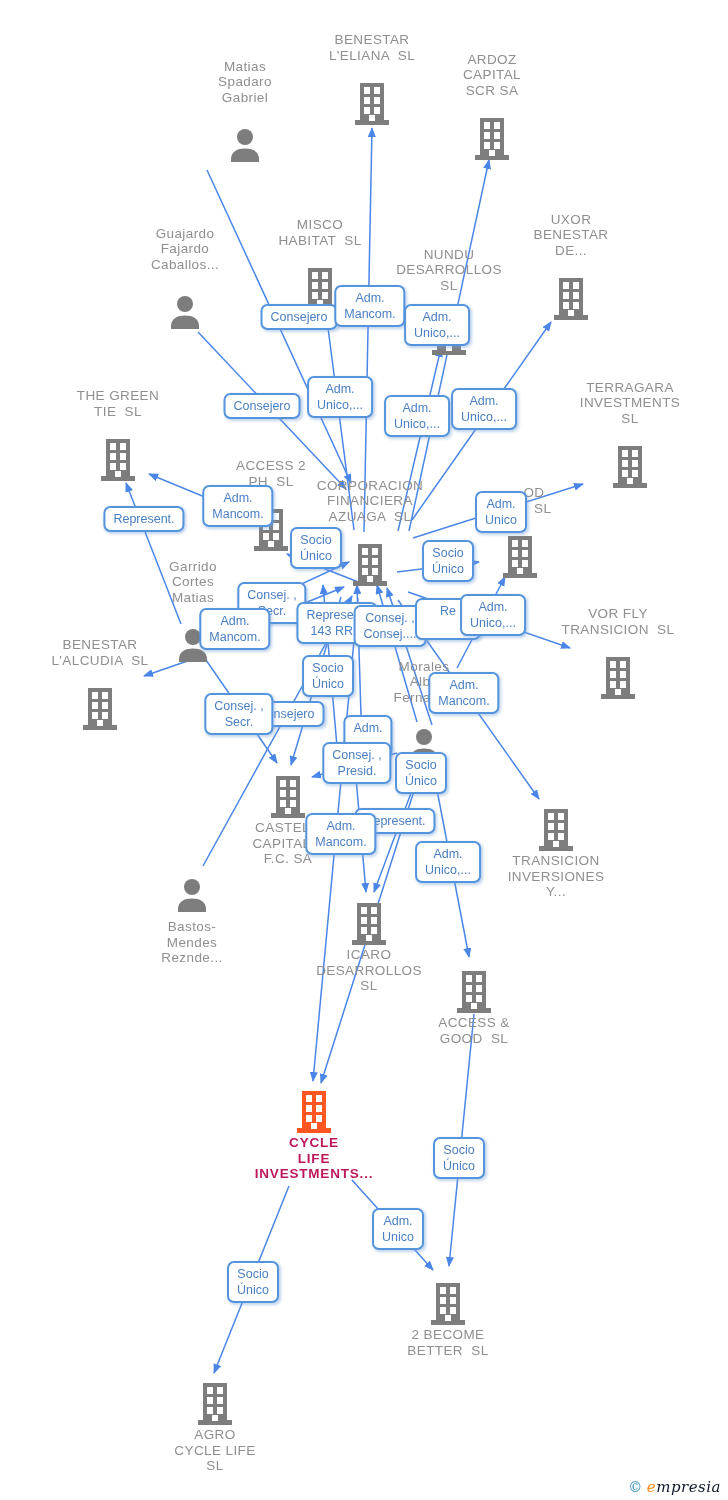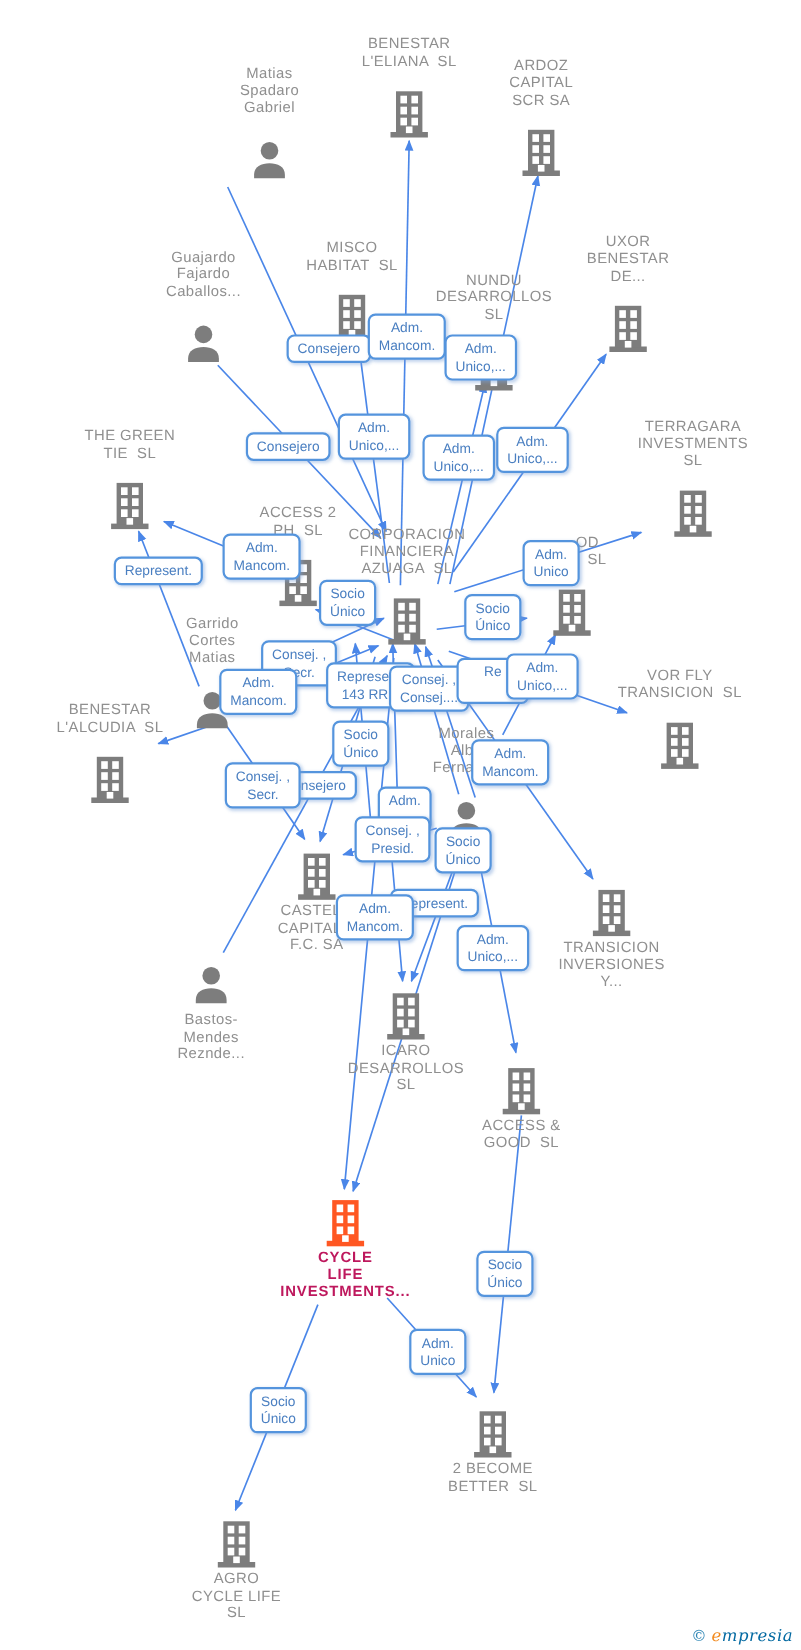--- a/index.html
+++ b/index.html
@@ -535,14 +535,14 @@
       <div class="badge" style="left: 421px; top: 773px;"><div class="badge-line">Socio</div><div class="badge-line">Único</div></div>
       <div class="badge" style="left: 395px; top: 821px;"><div class="badge-line">Represent.</div></div>
       <div class="badge" style="left: 341px; top: 834px;"><div class="badge-line">Adm.</div><div class="badge-line">Mancom.</div></div>
       <div class="badge" style="left: 448px; top: 862px;"><div class="badge-line">Adm.</div><div class="badge-line">Unico,...</div></div>
       <div class="badge" style="left: 286px; top: 714px;"><div class="badge-line">Consejero</div></div>
       <div class="badge" style="left: 239px; top: 714px;"><div class="badge-line">Consej. ,</div><div class="badge-line">Secr.</div></div>
       <div class="badge" style="left: 459px; top: 1158px;"><div class="badge-line">Socio</div><div class="badge-line">Único</div></div>
       <div class="badge" style="left: 398px; top: 1229px;"><div class="badge-line">Adm.</div><div class="badge-line">Unico</div></div>
       <div class="badge" style="left: 253px; top: 1282px;"><div class="badge-line">Socio</div><div class="badge-line">Único</div></div>
     </div>
-  <div id="watermark"><span class="wm-c" style="color: rgb(46, 134, 181);">©</span><span style="color: rgb(242, 138, 30);">e</span><span style="color: #0369a1;">mpresia</span></div>
+  <div id="watermark"><span class="wm-c" style="color: rgb(46, 134, 181);">©</span><span style="color: rgb(242, 138, 30);">e</span><span style="color: #0f172a;">mpresia</span></div>
 </div>
 
 </body></html>

